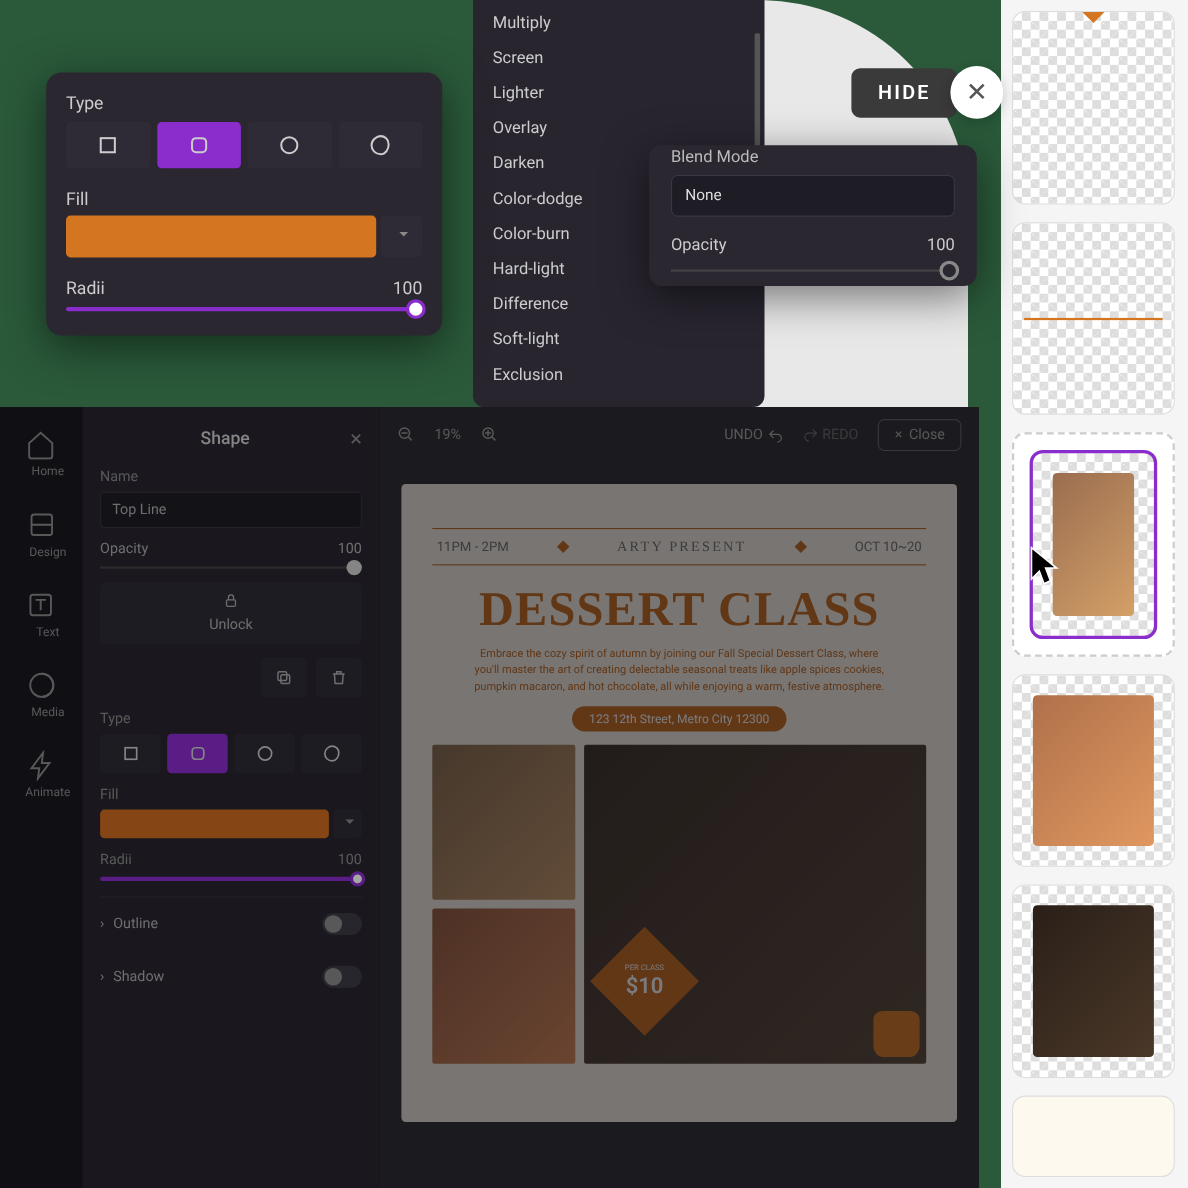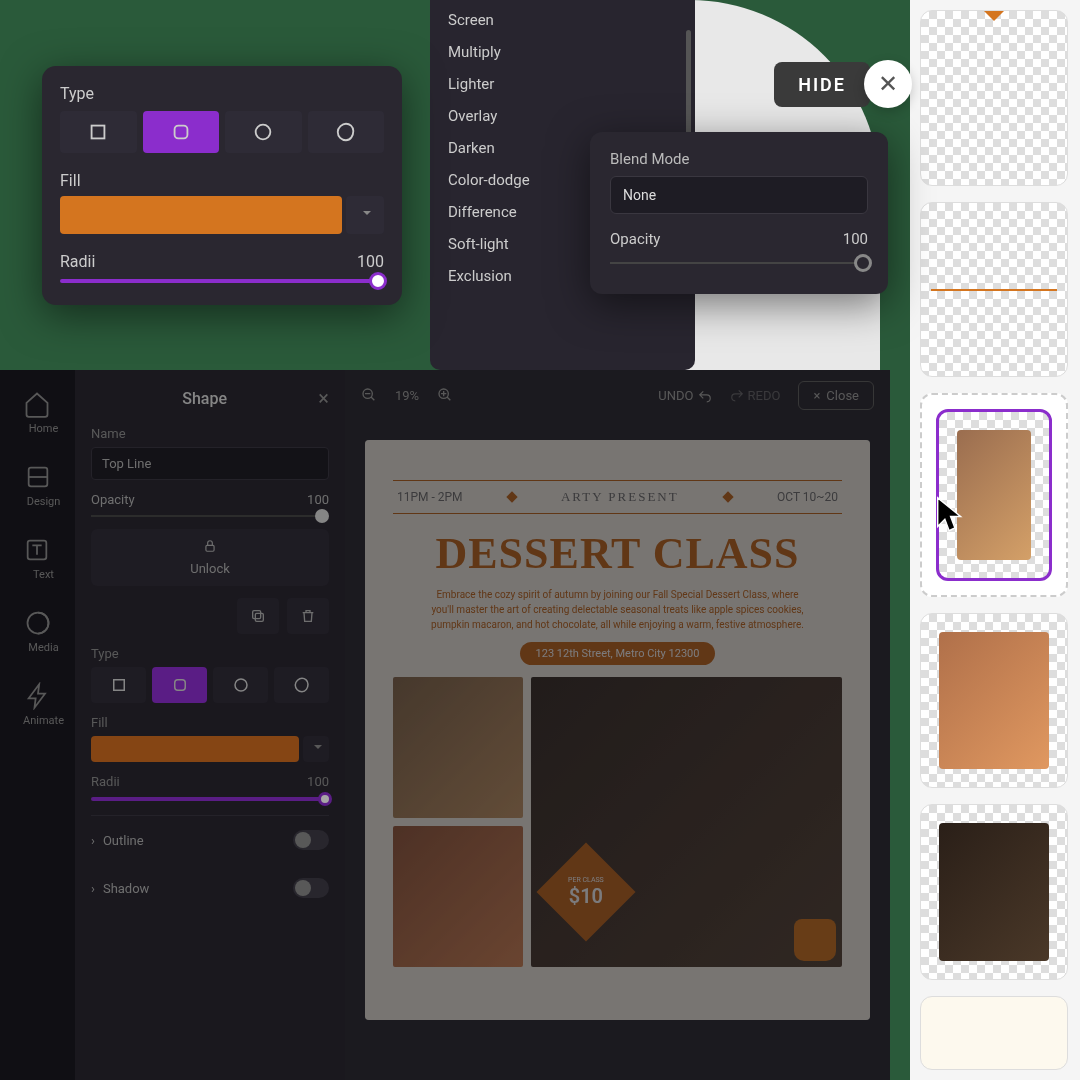--- a/index.html
+++ b/index.html
@@ -83,21 +83,21 @@
   .float-type-panel .fill-dropdown { width: 38px; height: 38px; }
   .float-type-panel .radii-slider .radii-knob { width: 18px; height: 18px; top: -7px; }
 
   
   .blend-list { position: absolute; left: 430px; top: 0; width: 265px; height: 370px; background: #28252f; border-radius: 0 0 10px 10px; padding: 4px 0; overflow: hidden; }
   .blend-list::-webkit-scrollbar { width: 6px; }
   .blend-item { padding: 7px 18px; color: #ccc; font-size: 15px; cursor: pointer; }
   .blend-scrollbar { position: absolute; right: 4px; top: 30px; width: 5px; height: 120px; background: #555; border-radius: 3px; }
 
   
-  .blend-panel { position: absolute; left: 590px; top: 132px; width: 298px; background: #2a2730; border-radius: 12px; padding: 18px 20px; color: #ccc; box-shadow: 0 10px 40px rgba(0,0,0,0.5); }
+  .blend-panel { position: absolute; left: 590px; top: 132px; width: 298px; background: #2a2730; border-radius: 12px; padding: 1px 20px; color: #ccc; box-shadow: 0 10px 40px rgba(0,0,0,0.5); }
   .blend-panel .label { font-size: 15px; color: #bbb; margin-bottom: 8px; }
   .blend-select { width: 100%; background: #1e1c24; border: 1px solid #3a3740; padding: 10px 12px; border-radius: 6px; color: #ddd; margin-bottom: 16px; font-size: 14px; }
   .blend-panel .opacity-row { font-size: 15px; }
   .blend-panel .slider-track { margin-top: 14px; }
   .blend-panel .slider-knob { width: 18px; height: 18px; top: -8px; right: -4px; border: 3px solid #888; background: #2a2730; }
 
   
   .hide-btn { position: absolute; right: 210px; top: 62px; background: #3a3a3a; color: #fff; padding: 12px 24px; border-radius: 8px; font-size: 18px; font-weight: 600; letter-spacing: 2px; }
   .hide-btn::after { content: ''; position: absolute; right: -10px; top: 50%; transform: translateY(-50%); border: 10px solid transparent; border-left-color: #3a3a3a; }
   .hide-close { position: absolute; right: 168px; top: 60px; width: 48px; height: 48px; background: #fff; border-radius: 50%; display: flex; align-items: center; justify-content: center; font-size: 24px; color: #555; box-shadow: 0 4px 12px rgba(0,0,0,0.2); cursor: pointer; }
@@ -328,26 +328,28 @@
   <div class="layer-thumb checker">
       <div class="photo" style="background:linear-gradient(135deg,#b0704a,#e09860);"></div>
     </div>
   <div class="layer-thumb checker">
       <div class="photo drink"></div>
     </div>
   <div class="layer-thumb blank" style="height:80px;"></div>
 </div>
 
 <div class="blend-list">
+  <div class="blend-item">Multiply</div>
   <div class="blend-item">Screen</div>
-  <div class="blend-item">Multiply</div>
   <div class="blend-item">Lighter</div>
   <div class="blend-item">Overlay</div>
   <div class="blend-item">Darken</div>
   <div class="blend-item">Color-dodge</div>
+  <div class="blend-item">Color-burn</div>
+  <div class="blend-item">Hard-light</div>
   <div class="blend-item">Difference</div>
   <div class="blend-item">Soft-light</div>
   <div class="blend-item">Exclusion</div>
 
   <div class="blend-scrollbar"></div>
 </div>
 
 <div class="blend-panel">
   <div class="label">Blend Mode</div>
   <div class="blend-select">None</div>

